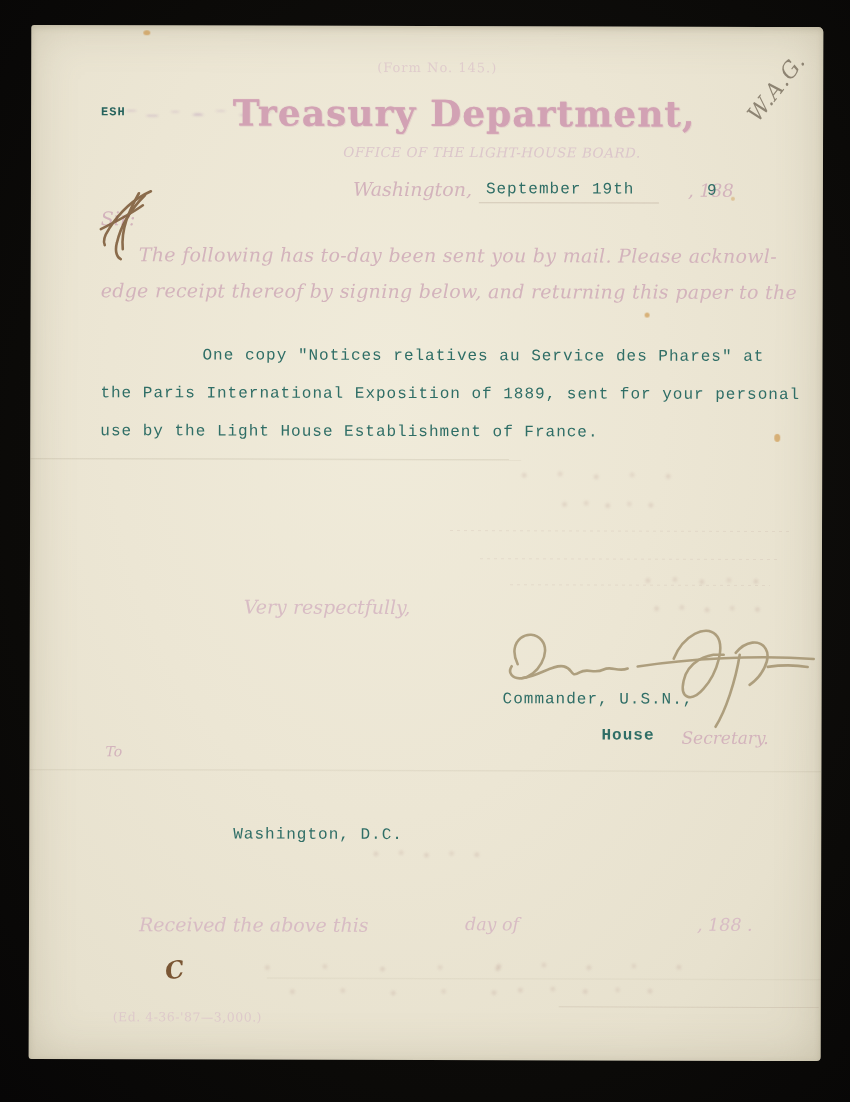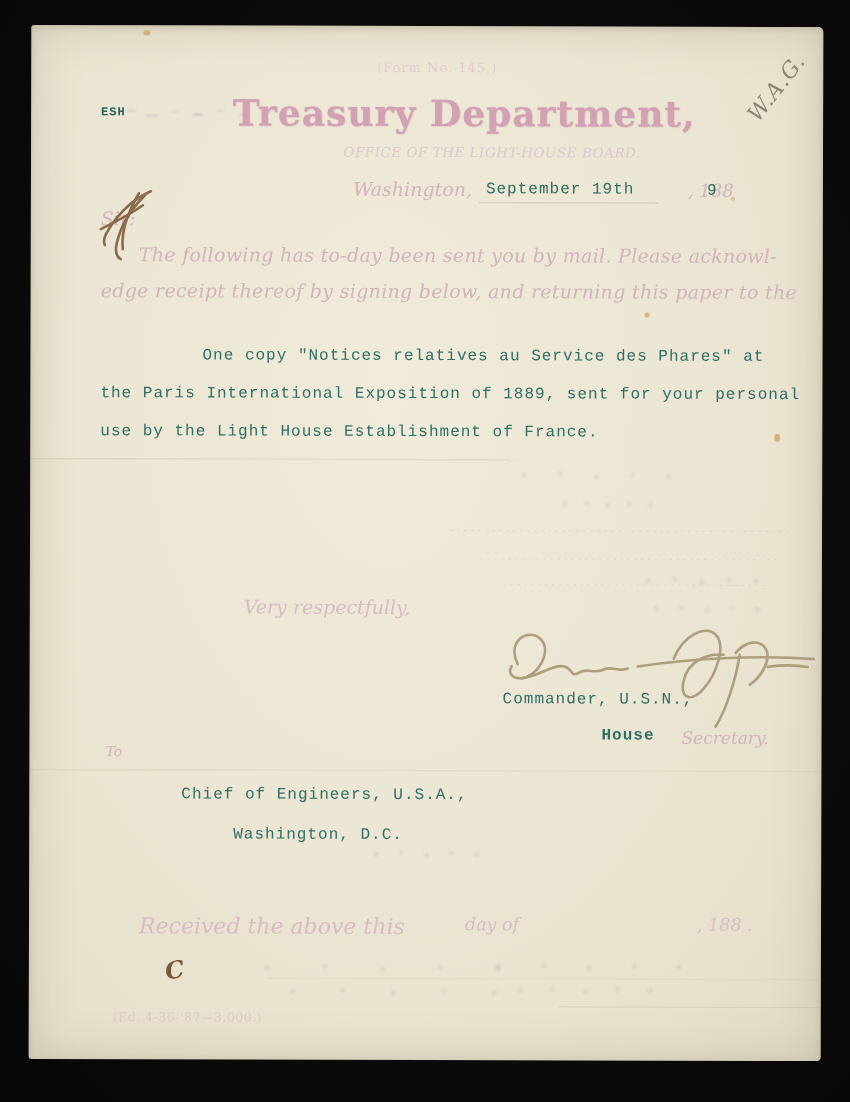--- a/index.html
+++ b/index.html
@@ -121,26 +121,25 @@
       <path d="M262,40 C258,66 248,96 238,112"></path>
       <path d="M290,52 C304,50 318,50 330,52"></path>
     </g>
   </svg>
 
   <div class="abs typed" style="left:473px;top:664px;">Commander, U.S.N.,</div>
   <div class="abs typed" style="left:572px;top:700px;font-weight:bold;">House</div>
   <div class="abs printed" style="left:652px;top:701px;font-size:17px;">Secretary.</div>
 
   <div class="abs printed" style="left:76px;top:718px;font-size:14px;">To</div>
-  <div class="abs typed" style="left:152px;top:760px;">Chief of Engineers, U.S.A.,</div>
   <div class="abs typed" style="left:204px;top:800px;">Washington, D.C.</div>
 
   <div class="ghost-smudge" style="left:330px;top:822px;width:140px;height:12px;"></div>
 
-  <div class="abs printed" style="left:110px;top:888px;font-size:22px;color:#d8bcc4;">Received the above this</div>
+  <div class="abs printed" style="left:110px;top:888px;font-size:19px;color:#d8bcc4;">Received the above this</div>
   <div class="abs printed" style="left:436px;top:888px;font-size:17.5px;color:#d8bcc4;">day of</div>
   <div class="abs printed" style="left:668px;top:888px;font-size:17.5px;color:#d8bcc4;">, 188  .</div>
 
   <div class="ghost-smudge" style="left:200px;top:936px;width:320px;height:12px;"></div>
   <div class="ghost-smudge" style="left:440px;top:934px;width:250px;height:12px;"></div>
   <div class="ghost-smudge" style="left:230px;top:960px;width:280px;height:12px;"></div>
   <div class="ghost-smudge" style="left:470px;top:958px;width:180px;height:12px;"></div>
   <div class="abs brown-ink" style="left:136px;top:930px;font-size:24px;font-weight:bold;transform:rotate(-8deg);">C</div>
 
   <div class="rule-faint" style="left:530px;top:980px;width:260px;opacity:.6;"></div>

